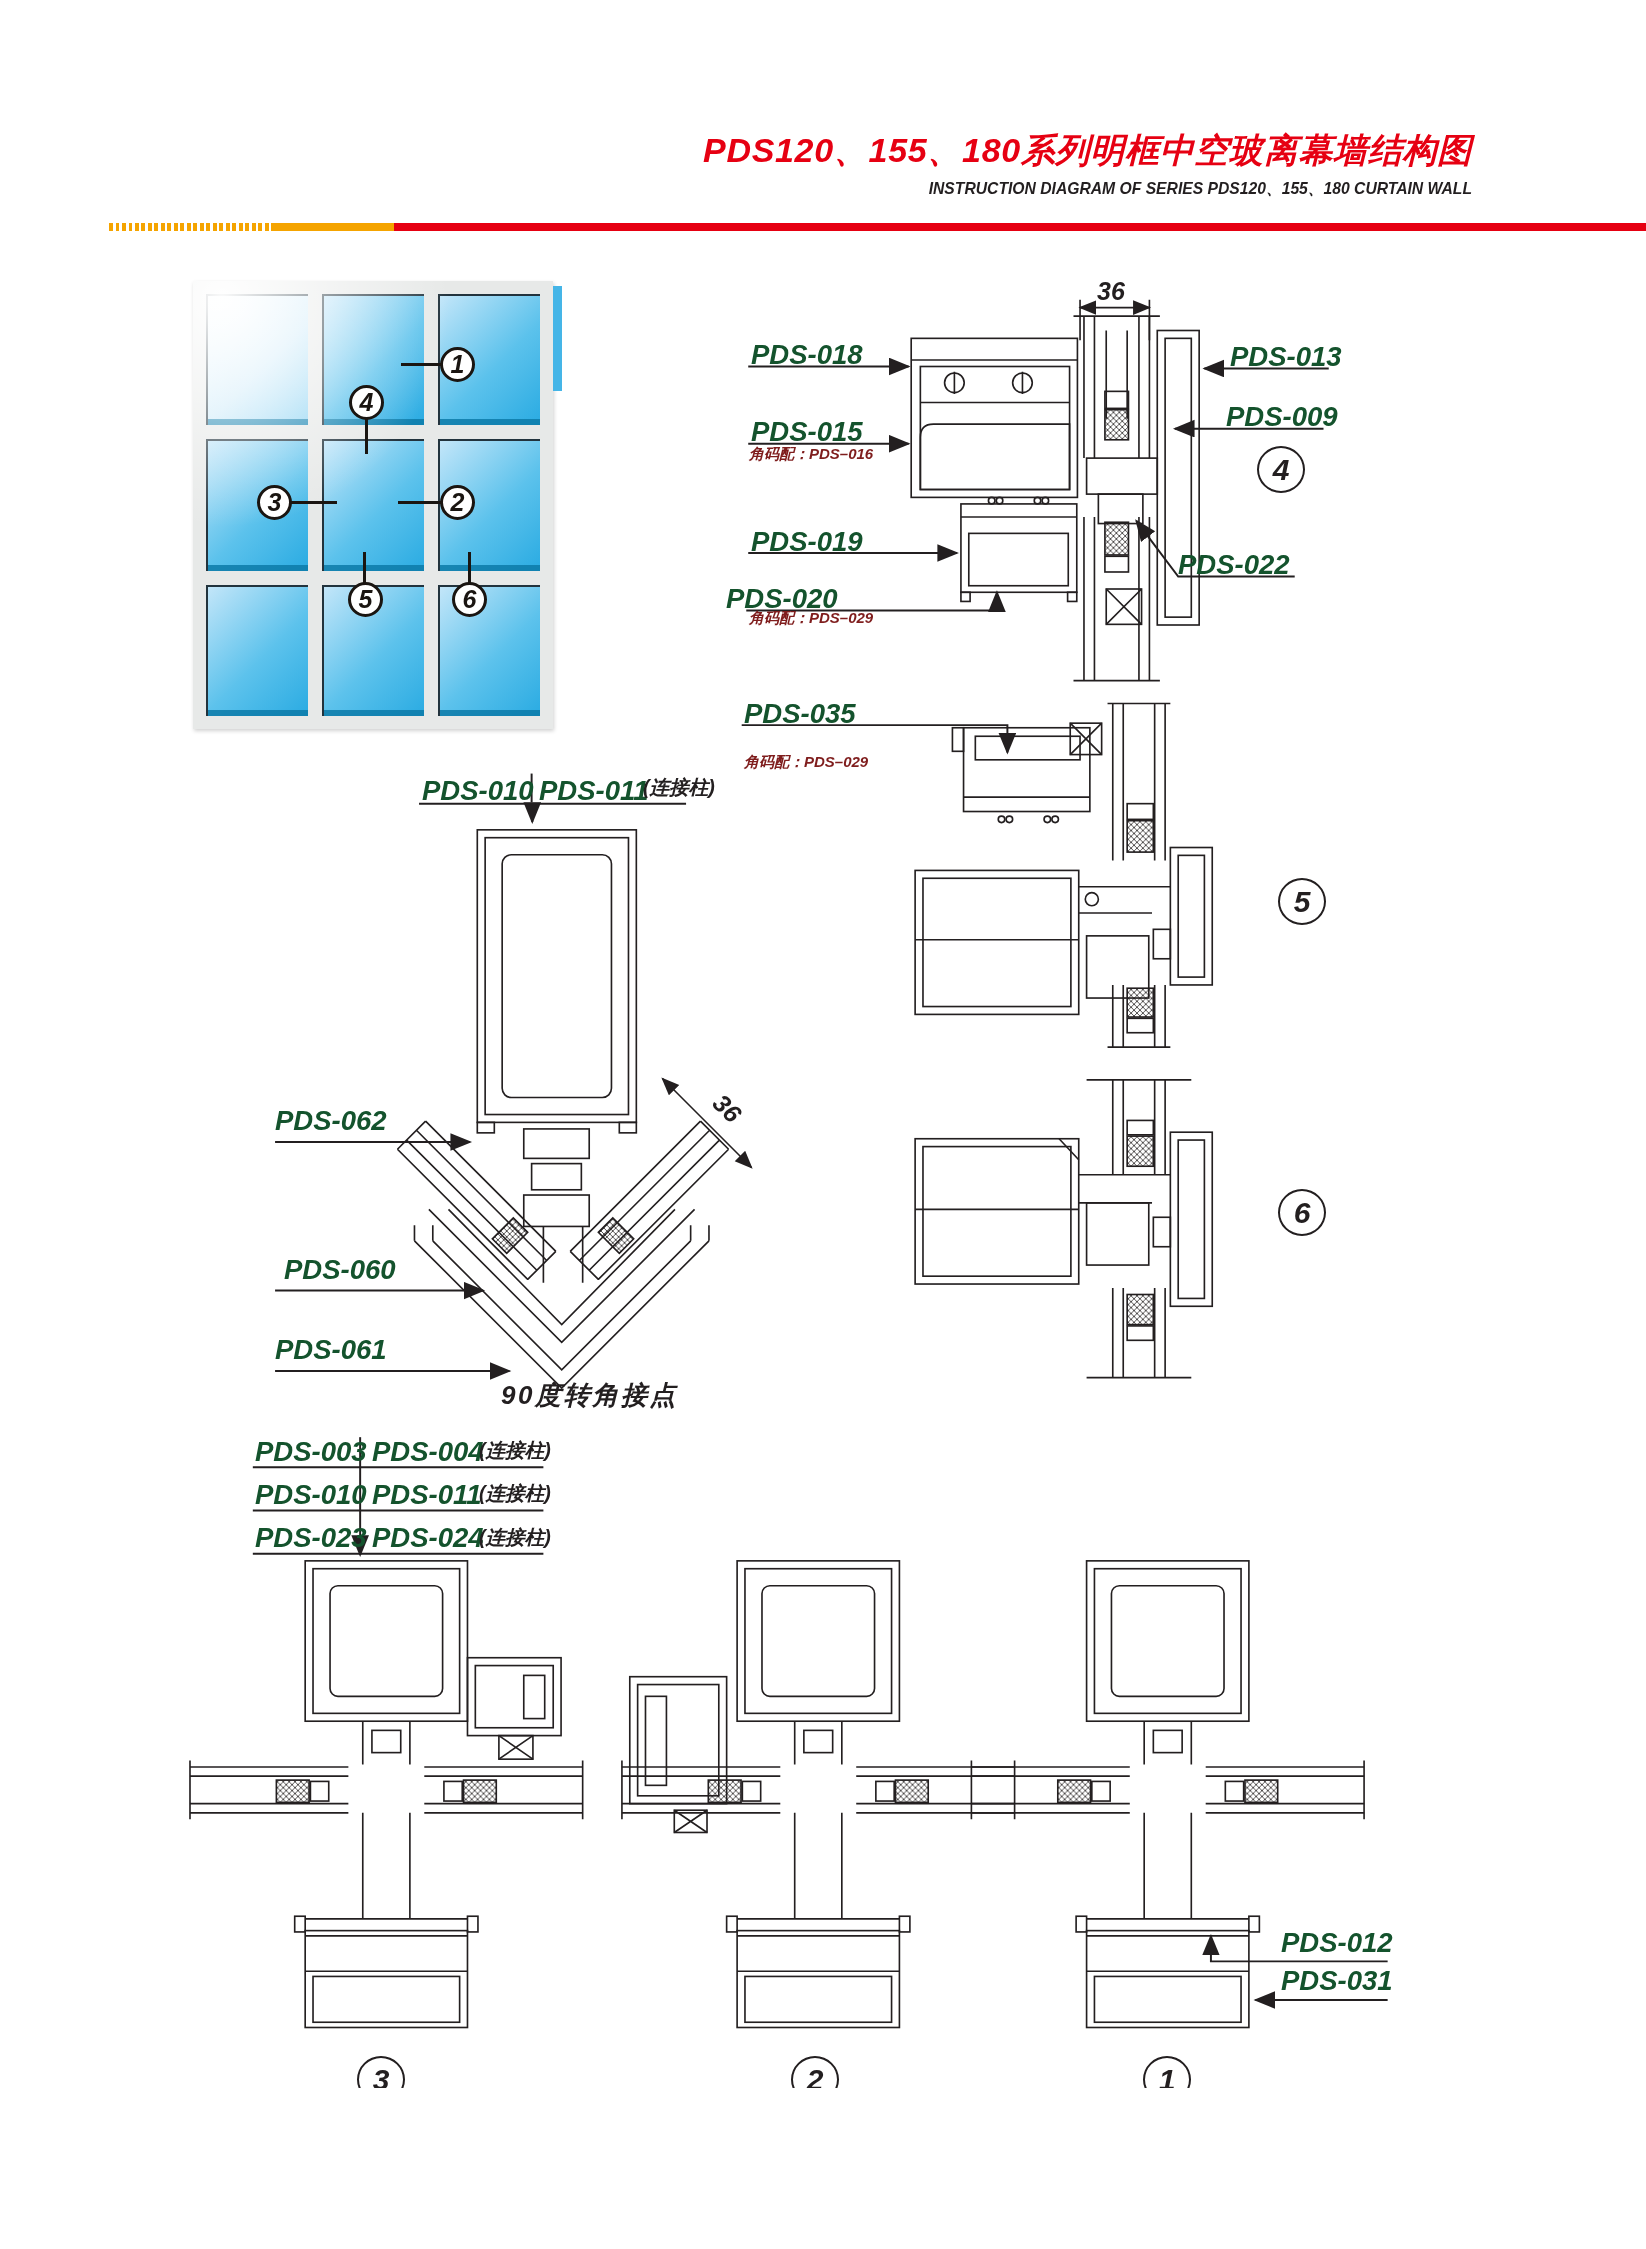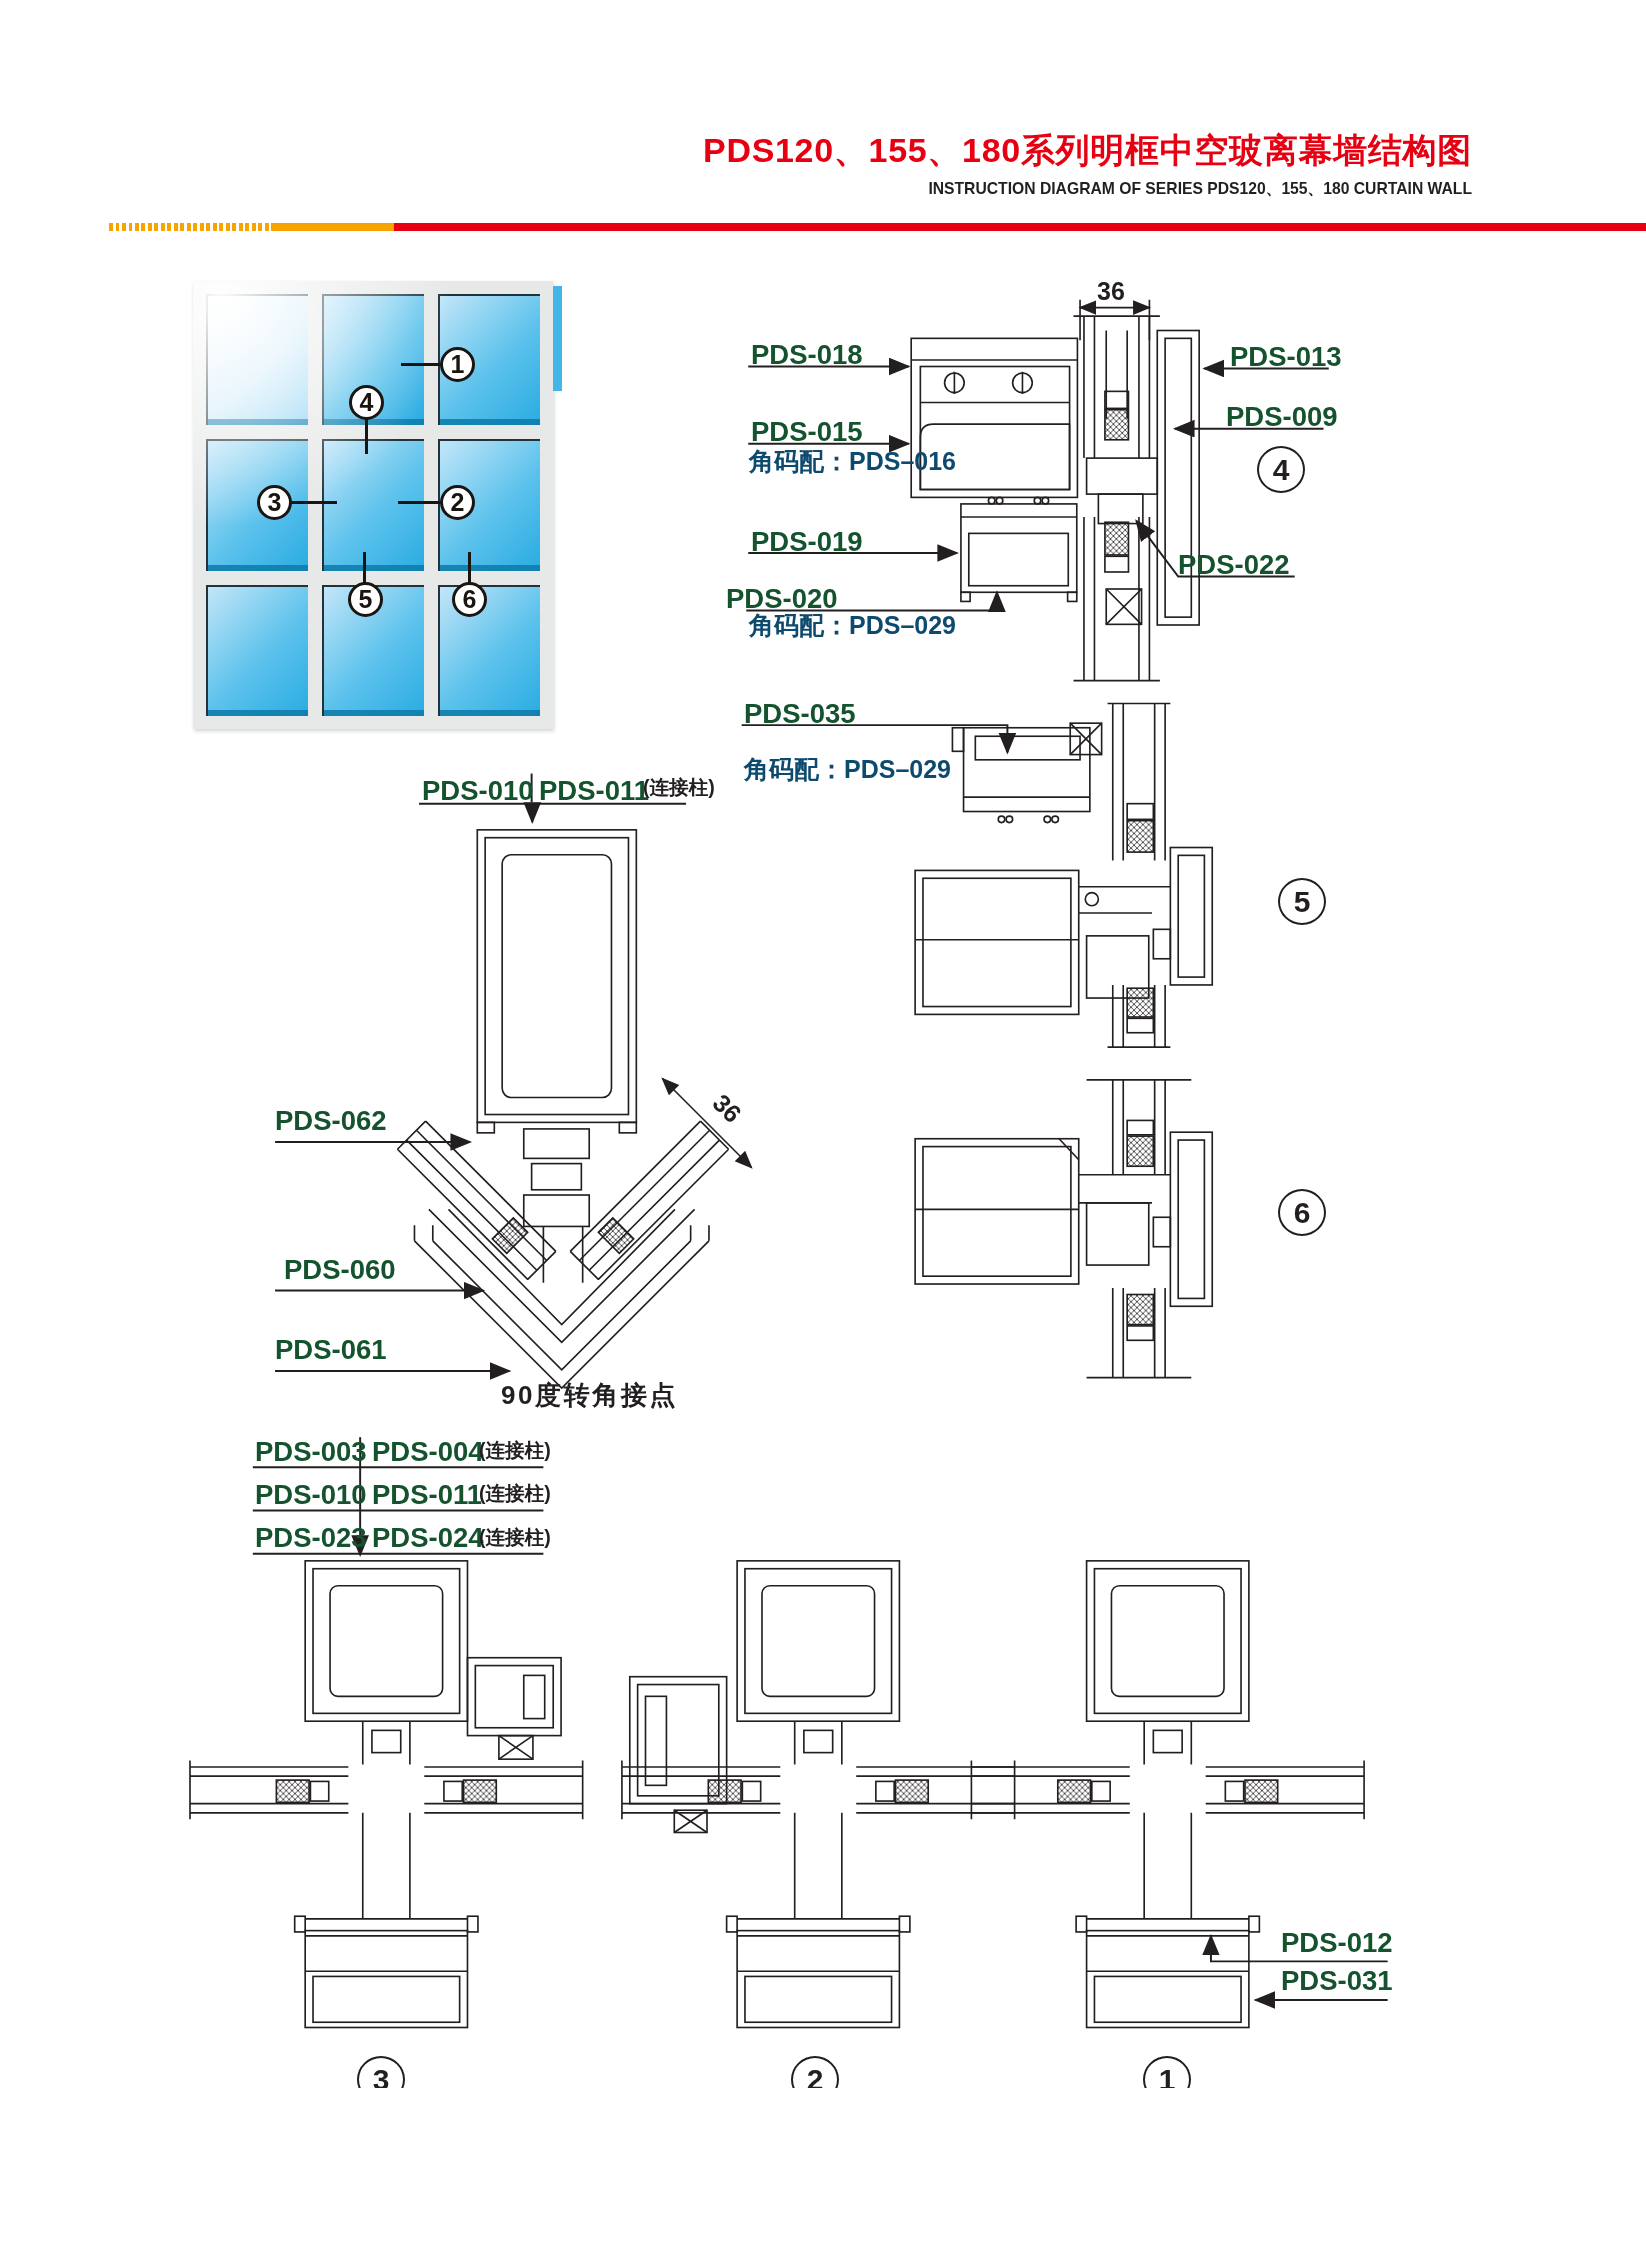--- a/index.html
+++ b/index.html
@@ -1,17 +1,17 @@
 <!DOCTYPE html>
 <html style="font-size:10.5px"><head>
 <meta charset="utf-8">
 <style>
   html,body{margin:0;padding:0;background:#ffffff;}
   .page{position:relative;width:1647px;height:2088px;background:#fff;overflow:hidden;
-        font-family:"Liberation Sans",sans-serif;color:#231f20;}
+        font-family:"Liberation Sans",sans-serif;color:#231f20;font-style:italic;}
   
   .titleblock{position:absolute;top:128px;right:175px;text-align:right;}
   .title-zh{font-size:34px;font-weight:bold;color:#e60012;letter-spacing:0.7px;white-space:nowrap;}
   .title-en{font-size:15.7px;font-weight:bold;color:#231f20;margin-top:5.2px;letter-spacing:0px;white-space:nowrap;}
   .bar{position:absolute;top:223px;left:109px;right:0;height:7.9px;display:flex;}
   .bar-stripes{width:164px;height:100%;
      background:repeating-linear-gradient(90deg,#f5a400 0px,#f5a400 3.9px,#ffffff 3.9px,#ffffff 6.5px);}
   .bar-orange{width:121px;height:100%;background:#f5a400;}
   .bar-red{flex:1;height:100%;background:#e60012;}
   
@@ -30,21 +30,21 @@
   .co{position:absolute;width:35px;height:35px;border:3.3px solid #1a1511;border-radius:50%;
       background:#fff;display:flex;align-items:center;justify-content:center;
       font-size:25px;font-weight:bold;color:#1a1511;box-sizing:border-box;}
   .lead{position:absolute;background:#1a1511;}
   
   .secc{position:absolute;width:48px;height:47px;border:2.6px solid #231f20;border-radius:50%;
         background:#fff;display:flex;align-items:center;justify-content:center;
         font-size:30px;font-weight:bold;color:#231f20;box-sizing:border-box;}
   
   .lbl{position:absolute;font-size:27.5px;font-weight:bold;color:#14532d;white-space:nowrap;letter-spacing:0px;}
-  .lbl-sm{position:absolute;font-size:25px;font-weight:bold;color:#0c4a6e;white-space:nowrap;}
+  .lbl-sm{position:absolute;font-size:15px;font-weight:bold;color:#7f1d1d;white-space:nowrap;}
   .lbl-conn{position:absolute;font-size:19.6px;font-weight:bold;color:#231f20;white-space:nowrap;}
   .lbl-dim{position:absolute;font-size:25px;font-weight:bold;color:#231f20;white-space:nowrap;}
   .lbl-cap{position:absolute;font-size:26px;font-weight:bold;color:#231f20;white-space:nowrap;letter-spacing:2.6px;}
   .rot45{transform:rotate(45deg);transform-origin:center;}
   
   .pagenum{position:absolute;left:1531px;top:2144px;width:59px;height:59px;border-radius:50%;
            background:#e60a12;display:flex;align-items:center;justify-content:center;
            color:#fff;font-family:"DejaVu Serif","Liberation Serif",serif;font-weight:bold;font-size:31px;}
   svg.draw{position:absolute;left:0;top:0;}
 </style>

